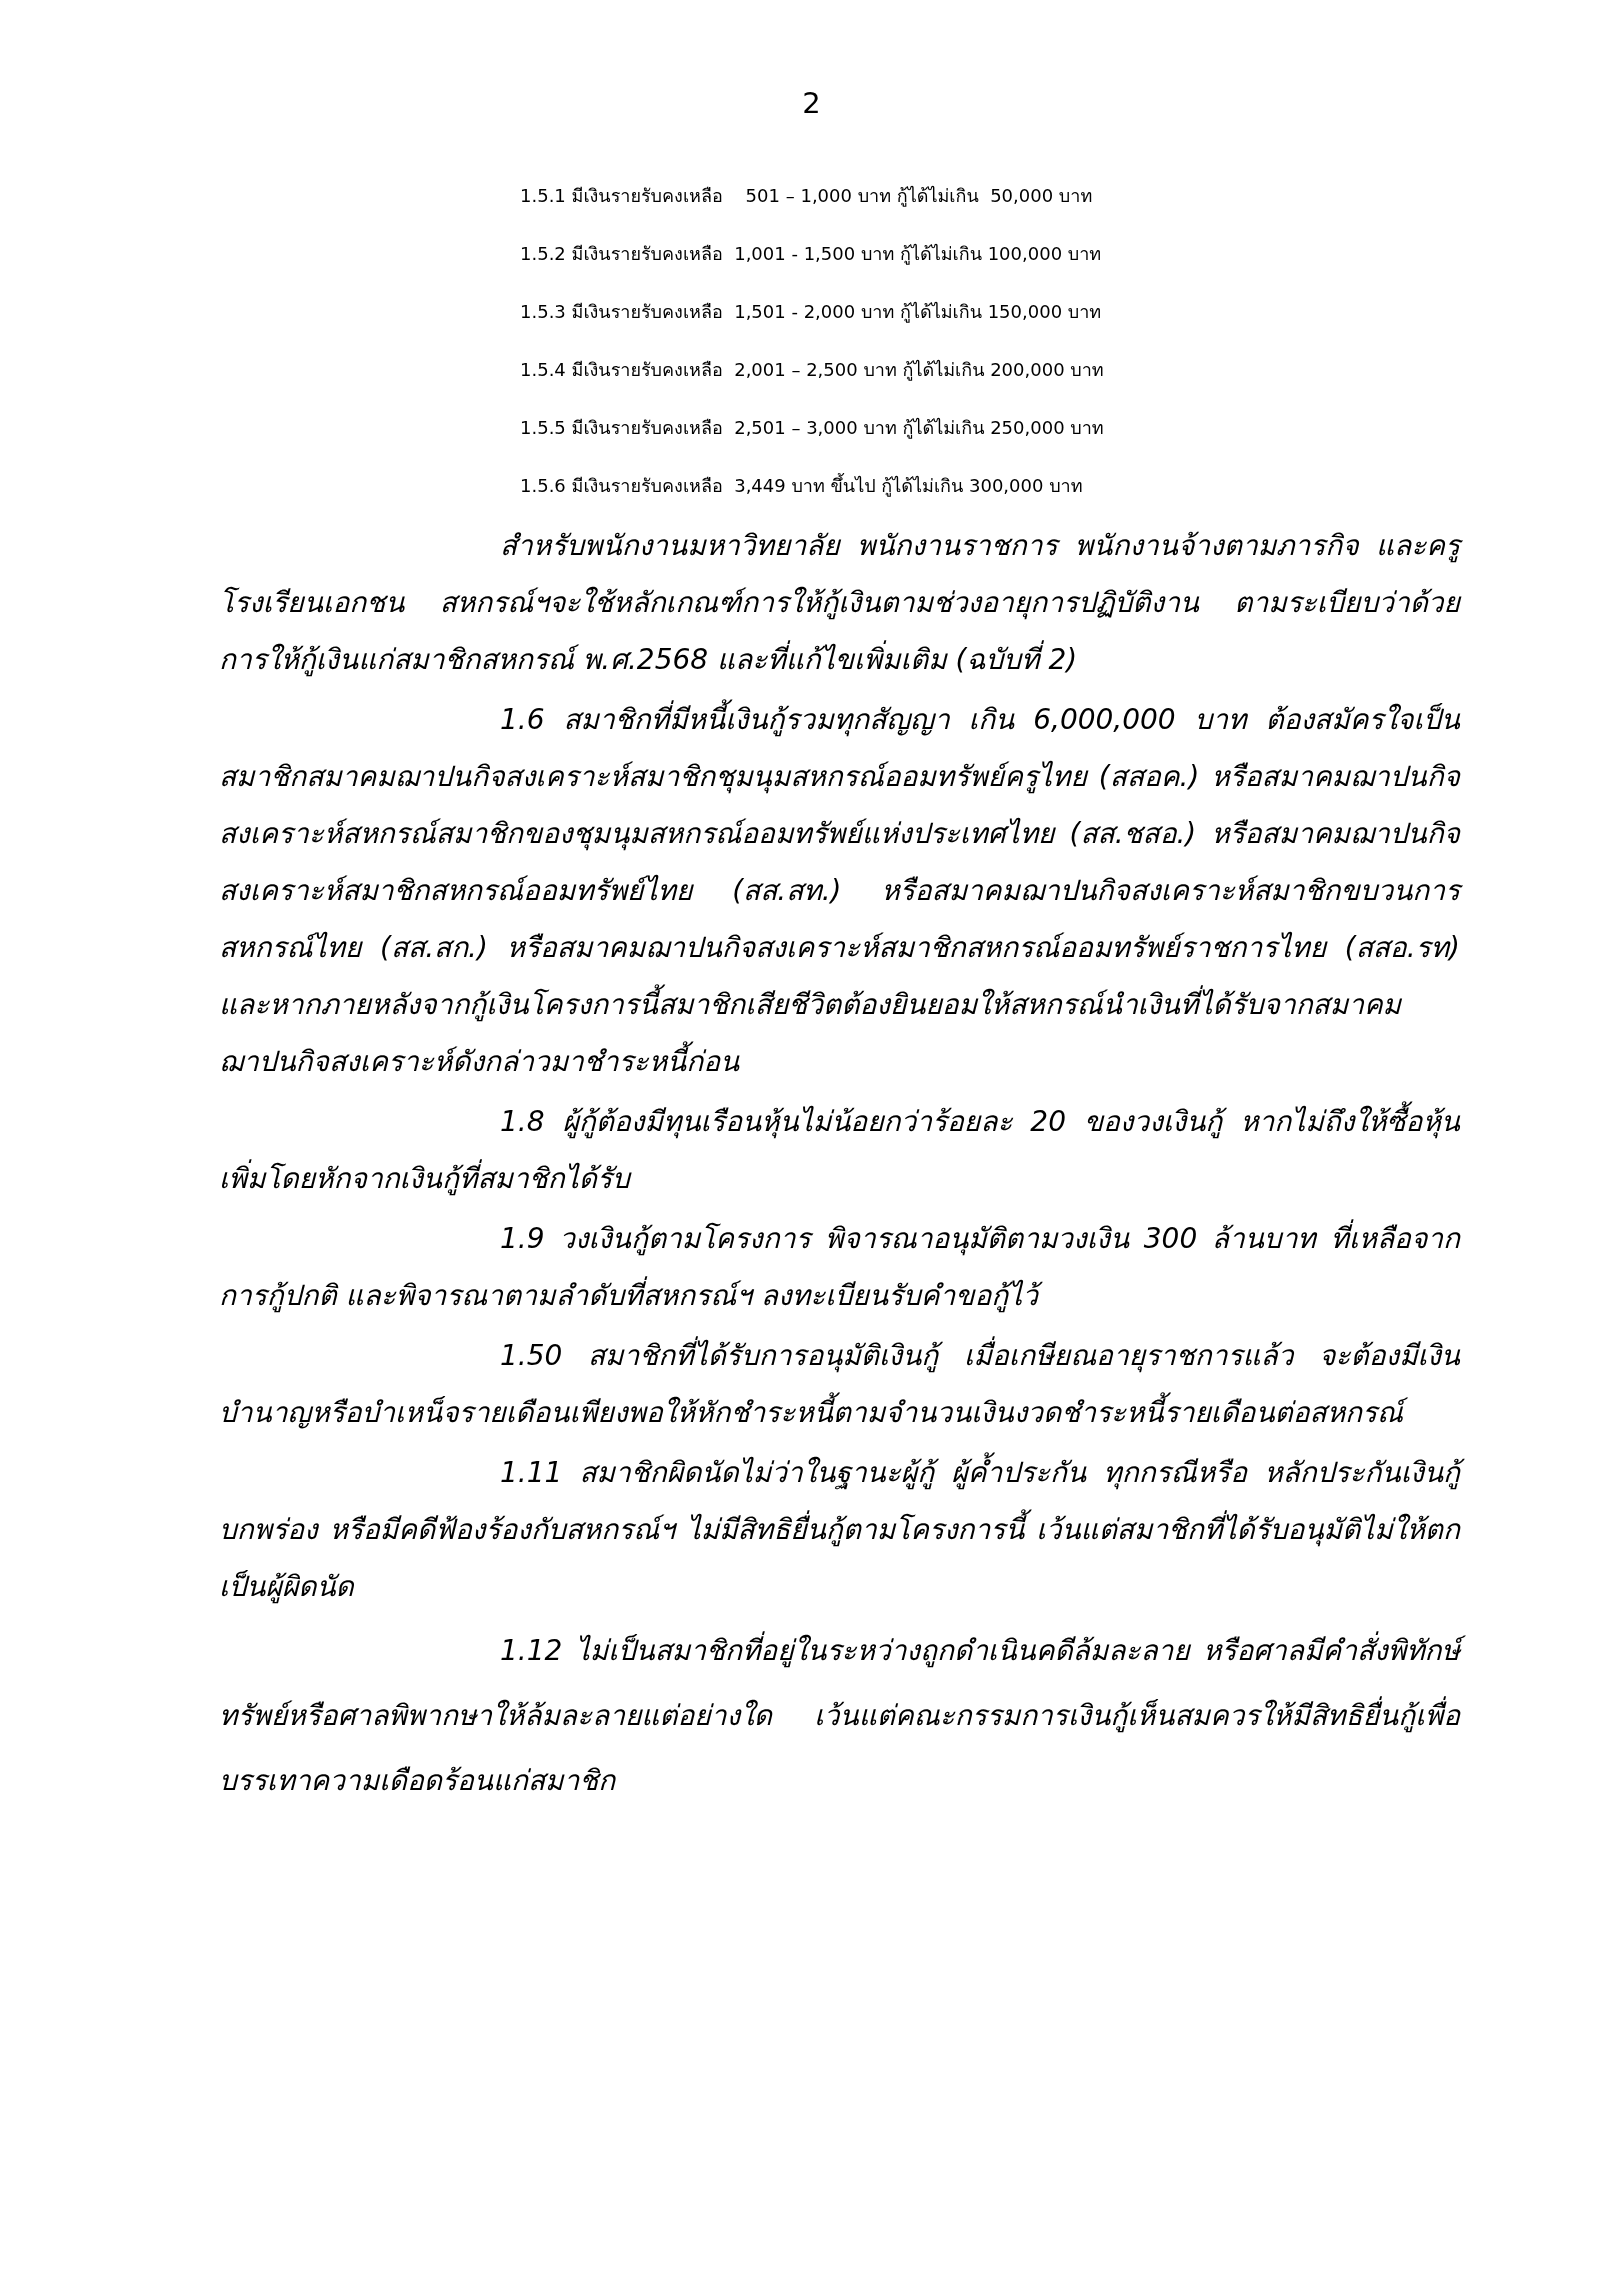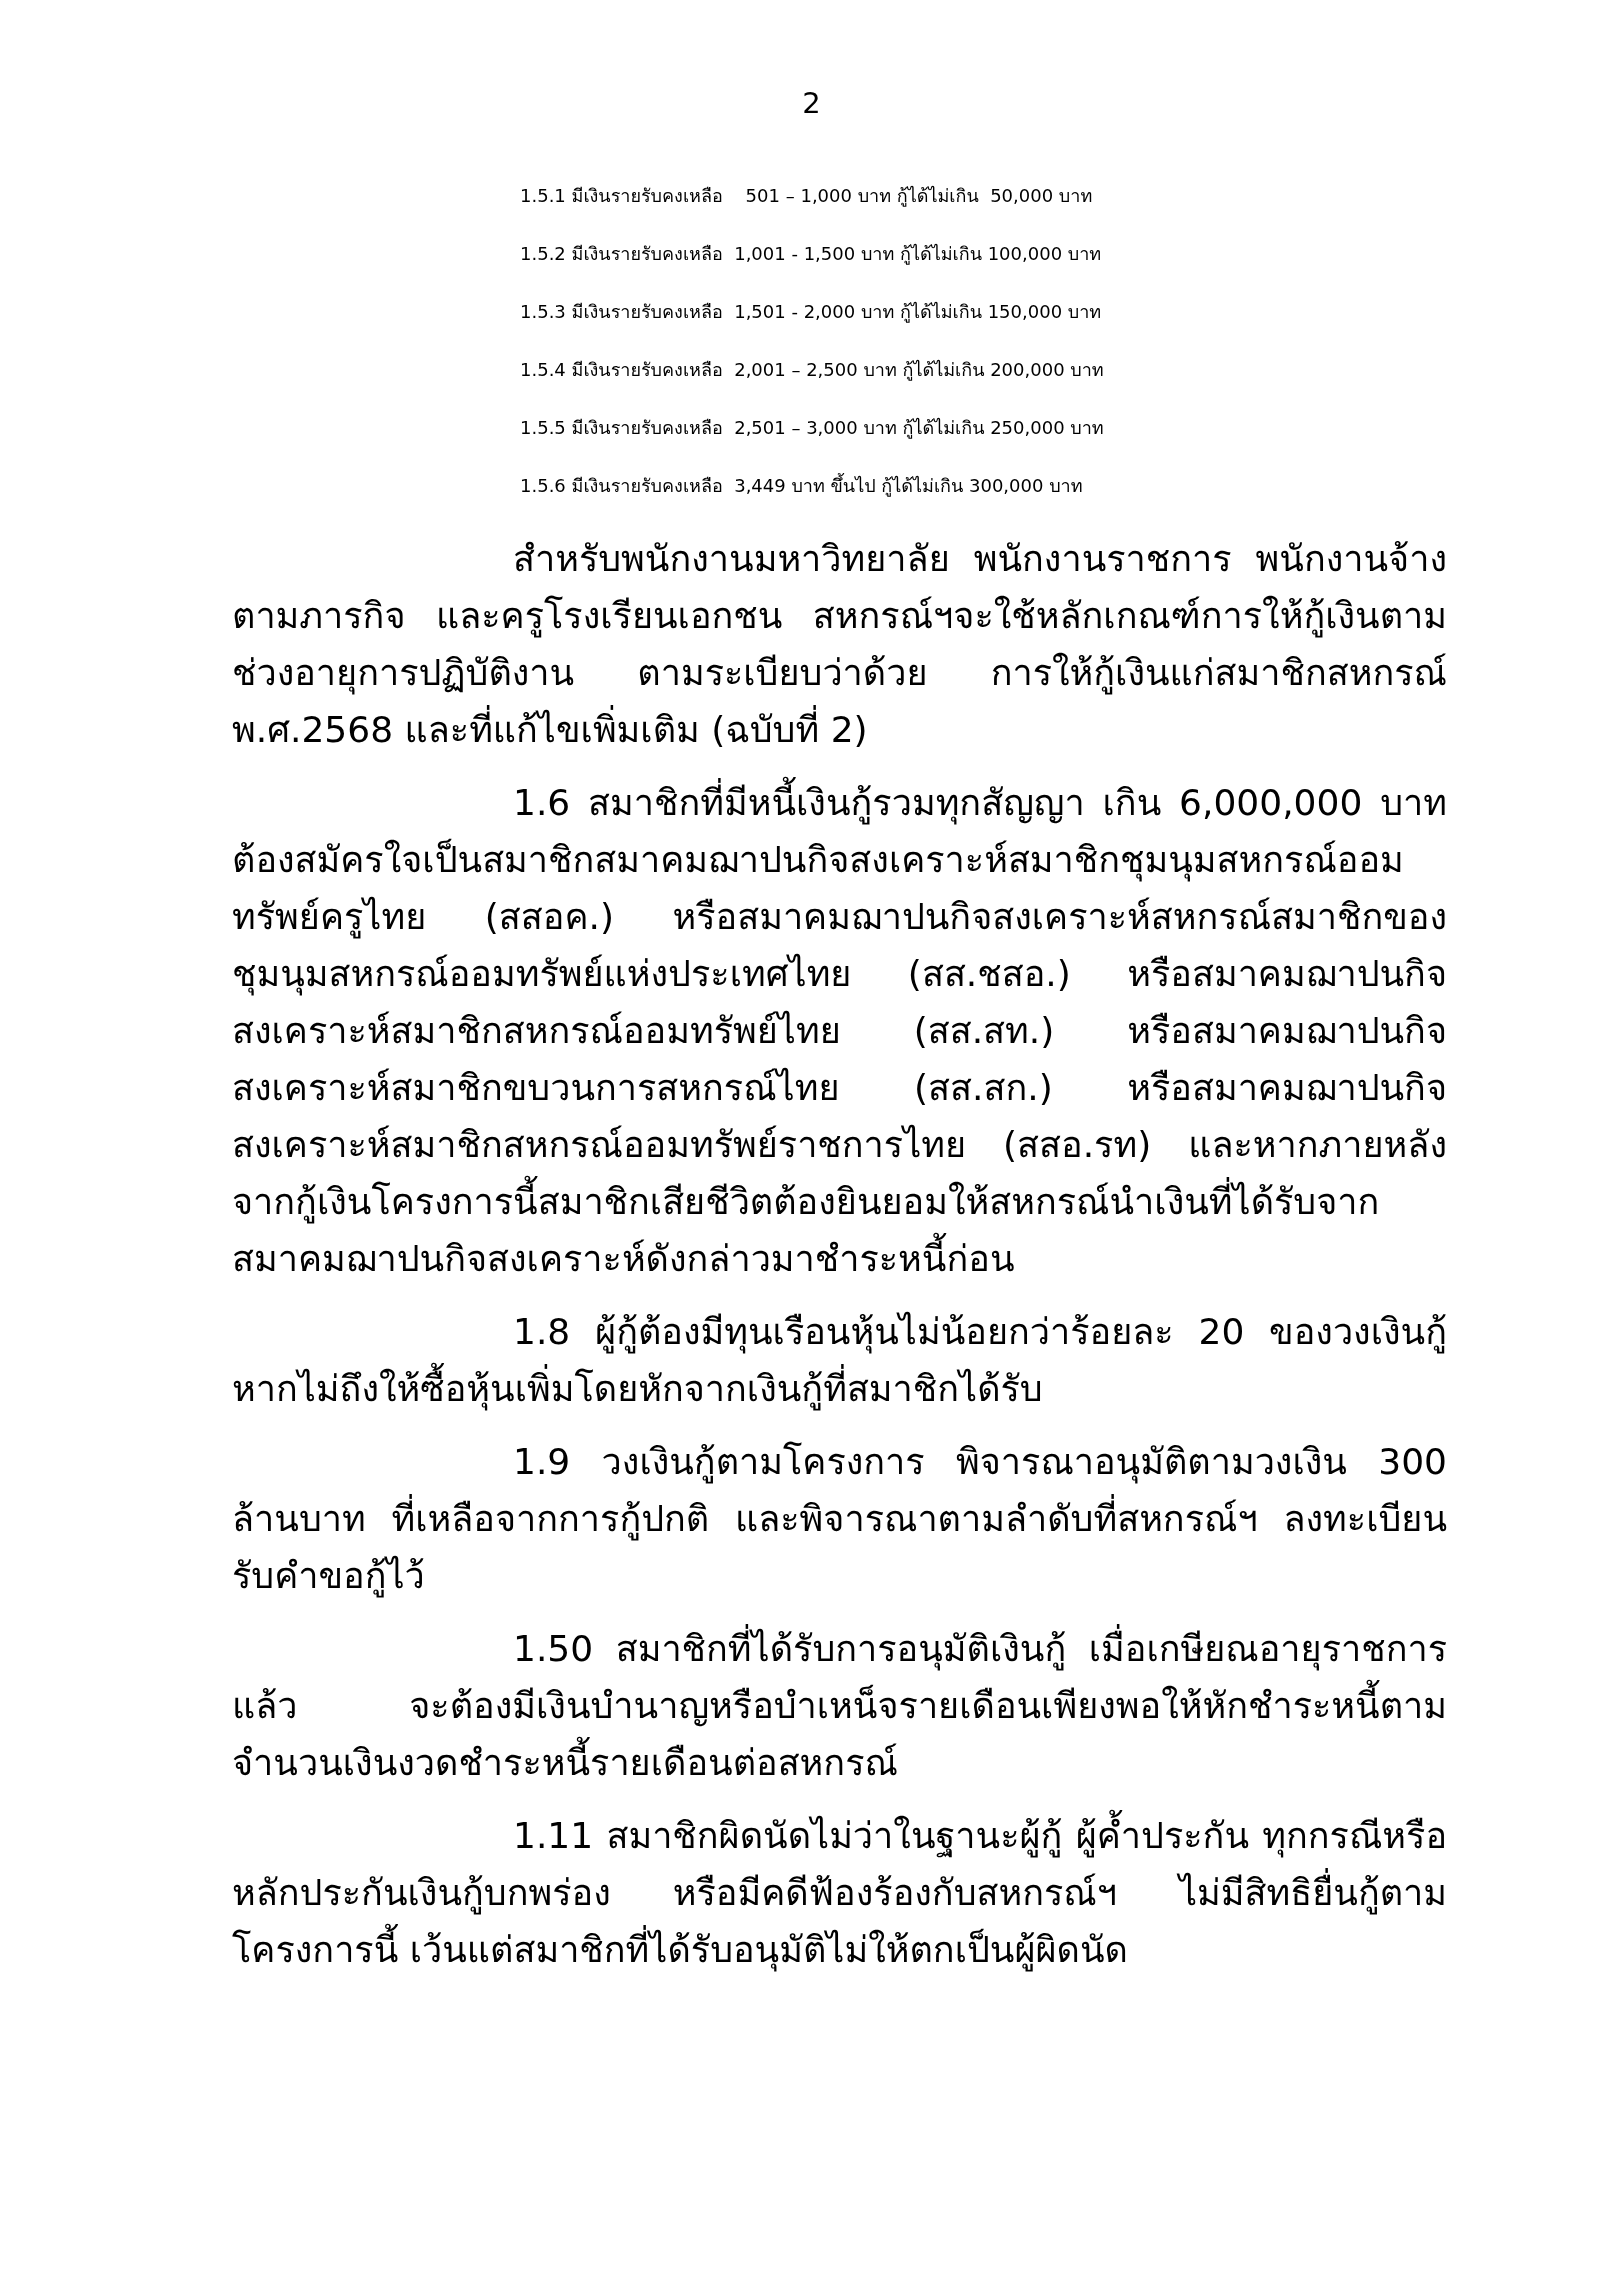--- a/index.html
+++ b/index.html
@@ -38,25 +38,26 @@
       height: 58px;
       white-space: pre;
     }
     .body-text {
       position: absolute;
       top: 514px;
       left: 216px;
       width: 1247px;
     }
     .para {
-      font-size: 36px;
+      font-size: 28px;
       line-height: 57px;
       text-align: justify;
       text-indent: 281px;
-      margin: 16px;
+      margin: 3px;
+      font-style: italic;
     }
     .para.wide {
       line-height: 65px;
     }
   </style>
 </head>
 <body>
 
 <div class="page-number">2</div>
 
@@ -69,14 +70,15 @@
   <li class="bracket-item">1.5.6 มีเงินรายรับคงเหลือ  3,449 บาท ขึ้นไป กู้ได้ไม่เกิน 300,000 บาท</li>
 </ul>
 
 <div class="body-text">
   <p class="para">สำหรับพนักงานมหาวิทยาลัย พนักงานราชการ พนักงานจ้างตามภารกิจ  และครูโรงเรียนเอกชน สหกรณ์ฯจะใช้หลักเกณฑ์การให้กู้เงินตามช่วงอายุการปฏิบัติงาน ตามระเบียบว่าด้วย การให้กู้เงินแก่สมาชิกสหกรณ์ พ.ศ.2568 และที่แก้ไขเพิ่มเติม (ฉบับที่ 2)</p>
   <p class="para">1.6 สมาชิกที่มีหนี้เงินกู้รวมทุกสัญญา เกิน 6,000,000 บาท  ต้องสมัครใจเป็นสมาชิกสมาคมฌาปนกิจสงเคราะห์สมาชิกชุมนุมสหกรณ์ออมทรัพย์ครูไทย (สสอค.) หรือสมาคมฌาปนกิจสงเคราะห์สหกรณ์สมาชิกของชุมนุมสหกรณ์ออมทรัพย์แห่งประเทศไทย (สส.ชสอ.) หรือสมาคมฌาปนกิจสงเคราะห์สมาชิกสหกรณ์ออมทรัพย์ไทย (สส.สท.) หรือสมาคมฌาปนกิจสงเคราะห์สมาชิกขบวนการสหกรณ์ไทย (สส.สก.) หรือสมาคมฌาปนกิจสงเคราะห์สมาชิกสหกรณ์ออมทรัพย์ราชการไทย (สสอ.รท) และหากภายหลังจากกู้เงินโครงการนี้สมาชิกเสียชีวิตต้องยินยอมให้สหกรณ์นำเงินที่ได้รับจากสมาคมฌาปนกิจสงเคราะห์ดังกล่าวมาชำระหนี้ก่อน</p>
   <p class="para">1.8 ผู้กู้ต้องมีทุนเรือนหุ้นไม่น้อยกว่าร้อยละ 20 ของวงเงินกู้ หากไม่ถึงให้ซื้อหุ้นเพิ่มโดยหักจากเงินกู้ที่สมาชิกได้รับ</p>
   <p class="para">1.9 วงเงินกู้ตามโครงการ พิจารณาอนุมัติตามวงเงิน 300 ล้านบาท ที่เหลือจากการกู้ปกติ และพิจารณาตามลำดับที่สหกรณ์ฯ ลงทะเบียนรับคำขอกู้ไว้</p>
   <p class="para">1.50 สมาชิกที่ได้รับการอนุมัติเงินกู้ เมื่อเกษียณอายุราชการแล้ว จะต้องมีเงินบำนาญหรือบำเหน็จรายเดือนเพียงพอให้หักชำระหนี้ตามจำนวนเงินงวดชำระหนี้รายเดือนต่อสหกรณ์</p>
   <p class="para">1.11 สมาชิกผิดนัดไม่ว่าในฐานะผู้กู้ ผู้ค้ำประกัน ทุกกรณีหรือ หลักประกันเงินกู้บกพร่อง หรือมีคดีฟ้องร้องกับสหกรณ์ฯ ไม่มีสิทธิยื่นกู้ตามโครงการนี้ เว้นแต่สมาชิกที่ได้รับอนุมัติไม่ให้ตกเป็นผู้ผิดนัด</p>
+  <p class="para wide">1.12 ไม่เป็นสมาชิกที่อยู่ในระหว่างถูกดำเนินคดีล้มละลาย หรือศาลมีคำสั่งพิทักษ์ทรัพย์หรือศาลพิพากษาให้ล้มละลายแต่อย่างใด เว้นแต่คณะกรรมการเงินกู้เห็นสมควรให้มีสิทธิยื่นกู้เพื่อบรรเทาความเดือดร้อนแก่สมาชิก</p>
 </div>
 
 
 </body></html>

